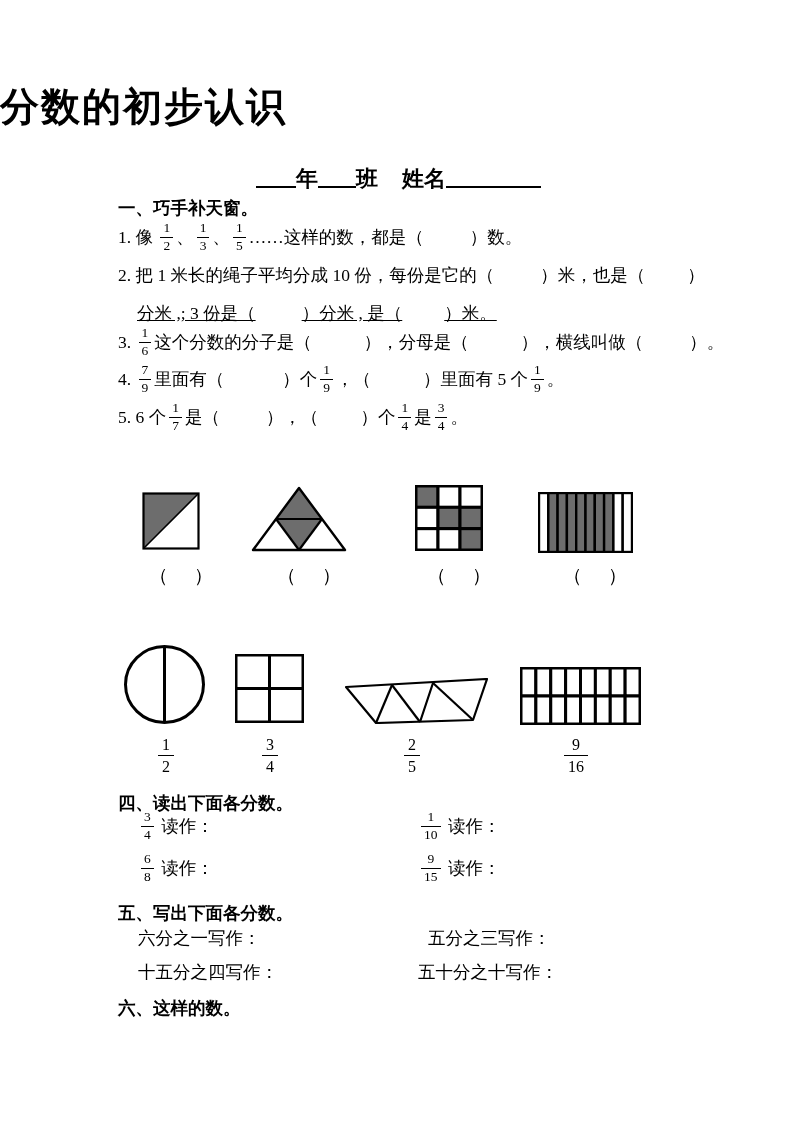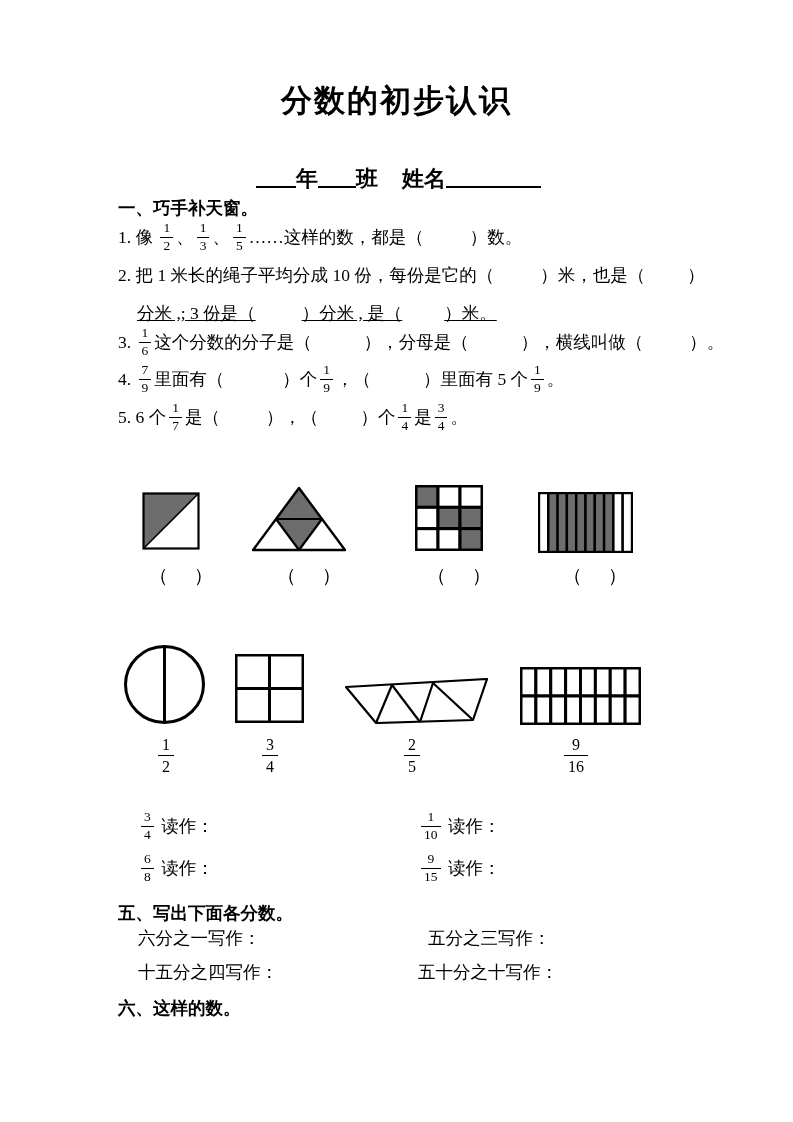--- a/index.html
+++ b/index.html
@@ -1,23 +1,23 @@
 <!DOCTYPE html>
 <html><head>
 <meta charset="utf-8">
 <style>
   html,body{margin:0;padding:0;background:#ffffff;}
   .page{
     position:relative;width:793px;height:1122px;background:#fff;color:#000;
     font-family:"Liberation Serif","DejaVu Serif",serif;overflow:hidden;
   }
   .title{
-    position:absolute;left:0;right:0;top:80px;text-align:center;
+    position:absolute;left:0;right:0;top:80px;
     font-family:"Liberation Sans","DejaVu Sans",sans-serif;
-    font-weight:700;font-size:31px;letter-spacing:2px;
+    font-weight:700;font-size:39px;letter-spacing:2px;
   }
   .hdr{
     position:absolute;white-space:nowrap;
     font-family:"Liberation Sans","DejaVu Sans",sans-serif;
     font-weight:700;font-size:17.5px;
   }
   .qline{position:absolute;white-space:nowrap;font-size:17.5px;line-height:1.35;}
   .nameline{
     position:absolute;white-space:nowrap;font-size:22px;
     font-family:"Liberation Sans","DejaVu Sans",sans-serif;font-weight:700;
@@ -124,20 +124,21 @@
         <rect x="60.50" y="29.00" width="14.88" height="28.00" fill="#fff" stroke="#000" stroke-width="3"></rect>
         <rect x="75.38" y="29.00" width="14.88" height="28.00" fill="#fff" stroke="#000" stroke-width="3"></rect>
         <rect x="90.25" y="29.00" width="14.88" height="28.00" fill="#fff" stroke="#000" stroke-width="3"></rect>
         <rect x="105.13" y="29.00" width="14.88" height="28.00" fill="#fff" stroke="#000" stroke-width="3"></rect>
       </svg></div>
   <div class="qline fraclabel" style="left:166px;top:738px;"><span class="frac"><span class="fnum">1</span><span class="fden">2</span></span></div>
   <div class="qline fraclabel" style="left:270px;top:738px;"><span class="frac"><span class="fnum">3</span><span class="fden">4</span></span></div>
   <div class="qline fraclabel" style="left:412px;top:738px;"><span class="frac"><span class="fnum">2</span><span class="fden">5</span></span></div>
   <div class="qline fraclabel" style="left:576px;top:738px;"><span class="frac"><span class="fnum">9</span><span class="fden">16</span></span></div>
 
+  <div class="hdr" style="left:118px;top:791px;">四、读出下面各分数。</div>
   <div class="qline" style="left:138px;top:812px;"><span class="frac"><span class="fnum">3</span><span class="fden">4</span></span><span> 读作：</span></div>
   <div class="qline" style="left:418px;top:812px;"><span class="frac"><span class="fnum">1</span><span class="fden">10</span></span><span> 读作：</span></div>
   <div class="qline" style="left:138px;top:854px;"><span class="frac"><span class="fnum">6</span><span class="fden">8</span></span><span> 读作：</span></div>
   <div class="qline" style="left:418px;top:854px;"><span class="frac"><span class="fnum">9</span><span class="fden">15</span></span><span> 读作：</span></div>
 
   <div class="hdr" style="left:118px;top:901px;">五、写出下面各分数。</div>
   <div class="qline" style="left:138px;top:927px;">六分之一写作：</div>
   <div class="qline" style="left:428px;top:927px;">五分之三写作：</div>
   <div class="qline" style="left:138px;top:961px;">十五分之四写作：</div>
   <div class="qline" style="left:418px;top:961px;">五十分之十写作：</div>

